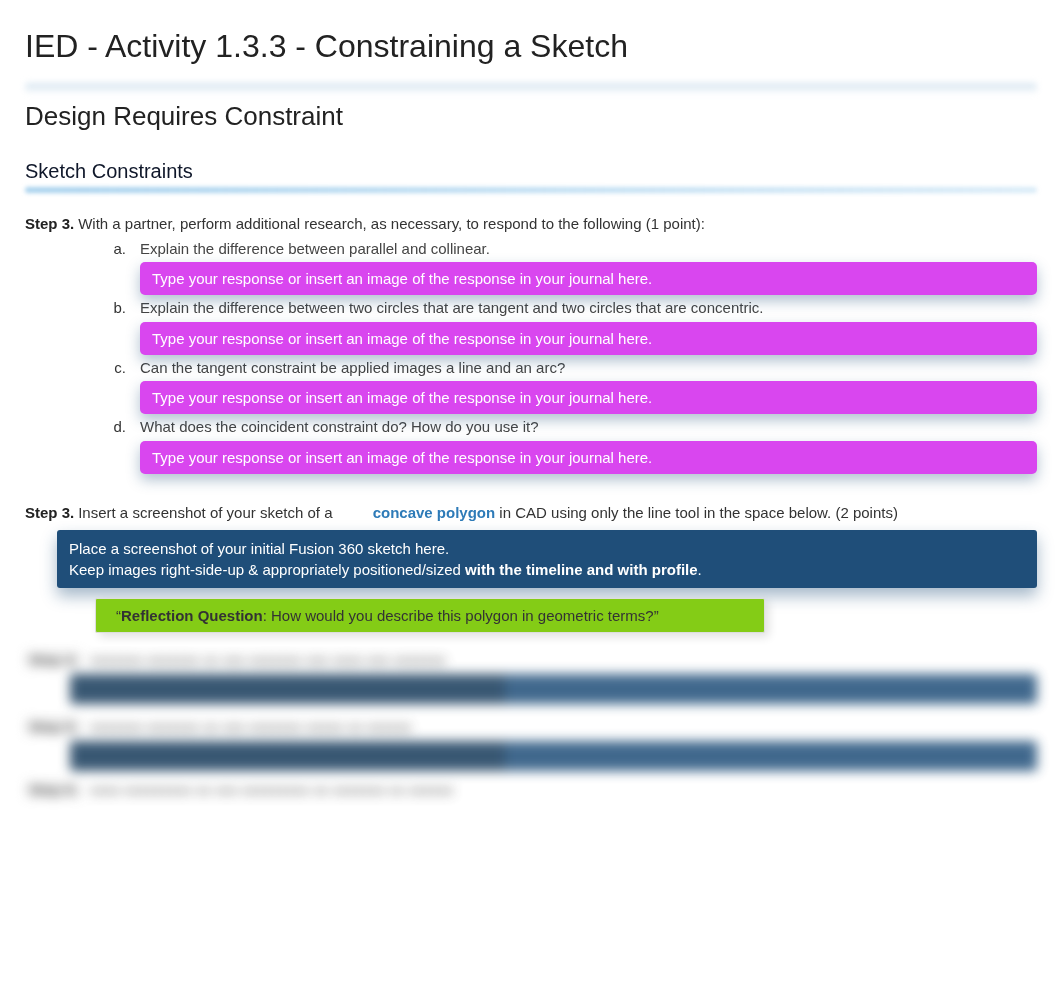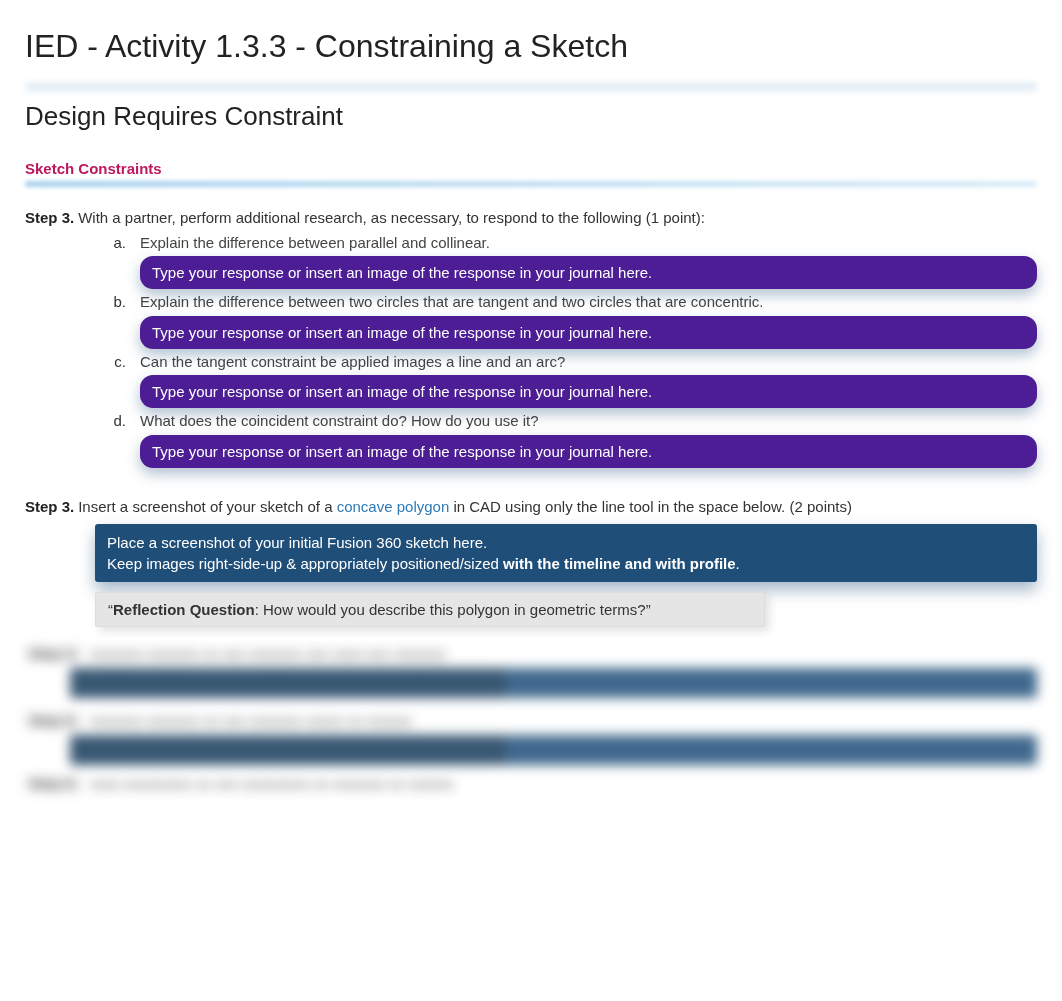--- a/index.html
+++ b/index.html
@@ -24,23 +24,23 @@
     margin-bottom: 8px;
     border-radius: 4px;
   }
   .h2 {
     font-size: 26px;
     font-weight: 400;
     color: #222;
     margin: 0 0 28px 0;
   }
   .h3 {
-    font-size: 15px;
-    font-weight: 700;
-    color: #be185d;
+    font-size: 20px;
+    font-weight: 400;
+    color: #0f172a;
     margin: 0 0 4px 0;
   }
   .hr-thin {
     height: 6px;
     background: linear-gradient(to right, rgba(130,190,230,0.7), rgba(130,190,230,0.3));
     filter: blur(2px);
     border-radius: 3px;
     margin-bottom: 20px;
   }
   .step-row {
@@ -67,48 +67,49 @@
     margin-top: 2px;
   }
   .sub-marker {
     width: 45px;
     text-align: right;
     padding-right: 14px;
     color: #333;
   }
   .sub-text { flex: 1; }
   .response-box {
-    background: #4c1d95;
+    background: #d946ef;
     color: #fff;
     font-size: 15px;
     padding: 8px 12px;
     margin: 2px 0 2px 115px;
-    border-radius: 13px;
+    border-radius: 5px;
     box-shadow: 0 6px 14px rgba(31,78,121,0.35);
     filter: blur(0.3px);
   }
   .response-box-wide {
     background: #1f4e79;
     color: #fff;
     font-size: 15px;
     padding: 8px 12px;
-    margin: 6px 0 10px 70px;
+    margin: 6px 0 10px 32px;
     border-radius: 3px;
     box-shadow: 0 8px 16px rgba(31,78,121,0.4);
     line-height: 1.4;
   }
   .link-text {
     color: #2e7bb8;
-    font-weight: 400;
+    font-weight: 700;
+    margin-left: 36px;
   }
   .bold { font-weight: 700; }
   .reflection-box {
-    background: #e5e5e5;
+    background: #84cc16;
     border: 1px solid #ddd;
-    padding: 8px 12px;
+    padding: 8px 20px;
     margin: 8px 0 8px 70px;
     width: 670px;
     font-size: 15px;
     color: #333;
     box-shadow: 4px 4px 10px rgba(0,0,0,0.12);
     border-radius: 2px;
   }
   .reflection-box .italic {
     font-style: italic;
     font-size: 14px;

